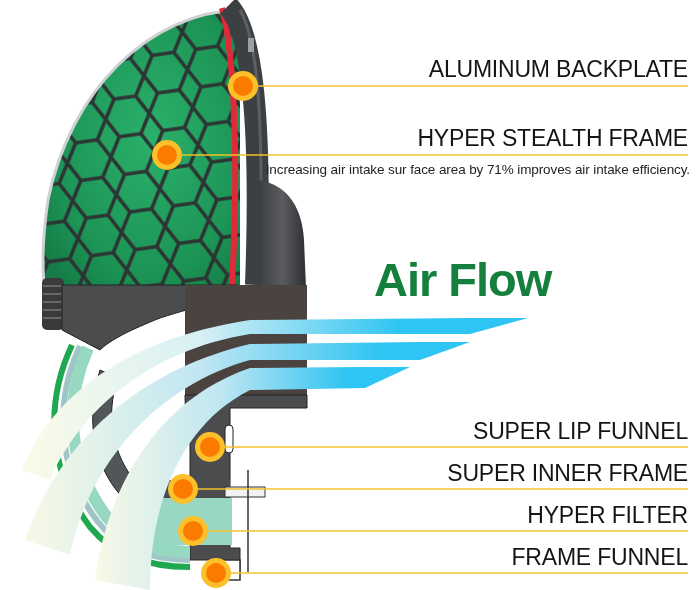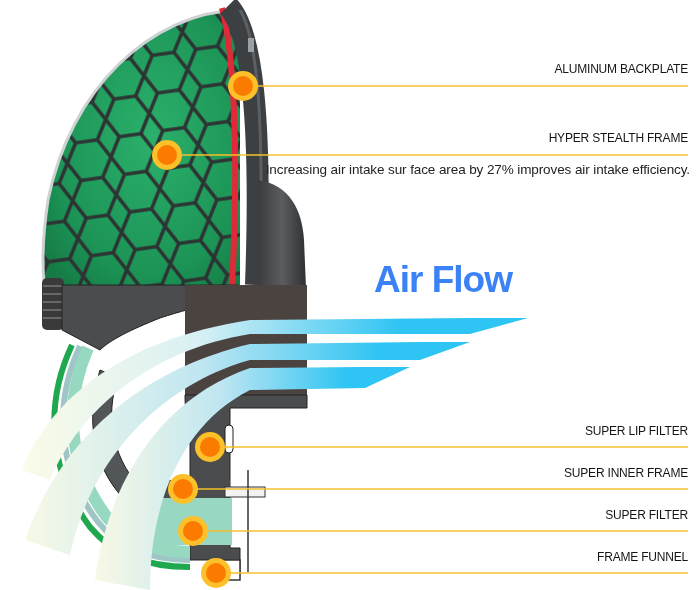--- a/index.html
+++ b/index.html
@@ -1,30 +1,30 @@
 <!DOCTYPE html>
 <html><head>
 <meta charset="utf-8">
 <style>
   html, body { margin: 0; padding: 0; background: #ffffff; }
   body { width: 700px; height: 590px; position: relative; overflow: hidden; font-family: "Liberation Sans", sans-serif; }
   #art { position: absolute; left: 0; top: 0; width: 700px; height: 590px; }
   .label {
     position: absolute; right: 12px; color: #151515;
-    font-family: "Liberation Sans", sans-serif; font-size: 12px; letter-spacing: -0.2px;
+    font-family: "Liberation Sans", sans-serif; font-size: 23px; letter-spacing: -0.2px;
     white-space: nowrap; line-height: 20px;
   }
   .desc {
     position: absolute; right: 10px; top: 161px; color: #222;
     font-family: "Liberation Sans", sans-serif; font-size: 13.5px; white-space: nowrap; letter-spacing: -0.1px;
     line-height: 18px;
   }
   .airflow-title {
-    position: absolute; left: 374px; top: 254px; color: #3b82f6;
-    font-family: "Liberation Sans", sans-serif; font-weight: bold; font-size: 37px; letter-spacing: -1px;
+    position: absolute; left: 374px; top: 254px; color: #15803d;
+    font-family: "Liberation Sans", sans-serif; font-weight: bold; font-size: 47px; letter-spacing: -1px;
     line-height: 52px; white-space: nowrap;
   }
 </style>
 </head>
 <body>
 
 <svg id="art" viewBox="0 0 700 590" xmlns="http://www.w3.org/2000/svg">
   <defs>
     <radialGradient id="foam" cx="55%" cy="45%" r="70%">
       <stop offset="0%" stop-color="#2bb06b"></stop>
@@ -135,18 +135,18 @@
       </g>
     <g>
         <circle cx="216" cy="573" r="15" fill="#fcc02b"></circle>
         <circle cx="216" cy="573" r="10" fill="#fb7b00"></circle>
       </g>
   </g>
 </svg>
 
 <div class="label" style="top:59px;">ALUMINUM BACKPLATE</div>
 <div class="label" style="top:128px;">HYPER STEALTH FRAME</div>
-<div class="desc">Increasing air intake sur face area by 27% improves air intake efficiency.</div>
+<div class="desc">Increasing air intake sur face area by 71% improves air intake efficiency.</div>
 <div class="airflow-title">Air Flow</div>
-<div class="label" style="top:421px;">SUPER LIP FILTER</div>
+<div class="label" style="top:421px;">SUPER LIP FUNNEL</div>
 <div class="label" style="top:463px;text-align:center;">SUPER INNER FRAME</div>
-<div class="label" style="top:505px;">SUPER FILTER</div>
+<div class="label" style="top:505px;">HYPER FILTER</div>
 <div class="label" style="top:547px;">FRAME FUNNEL</div>
 
 </body></html>

